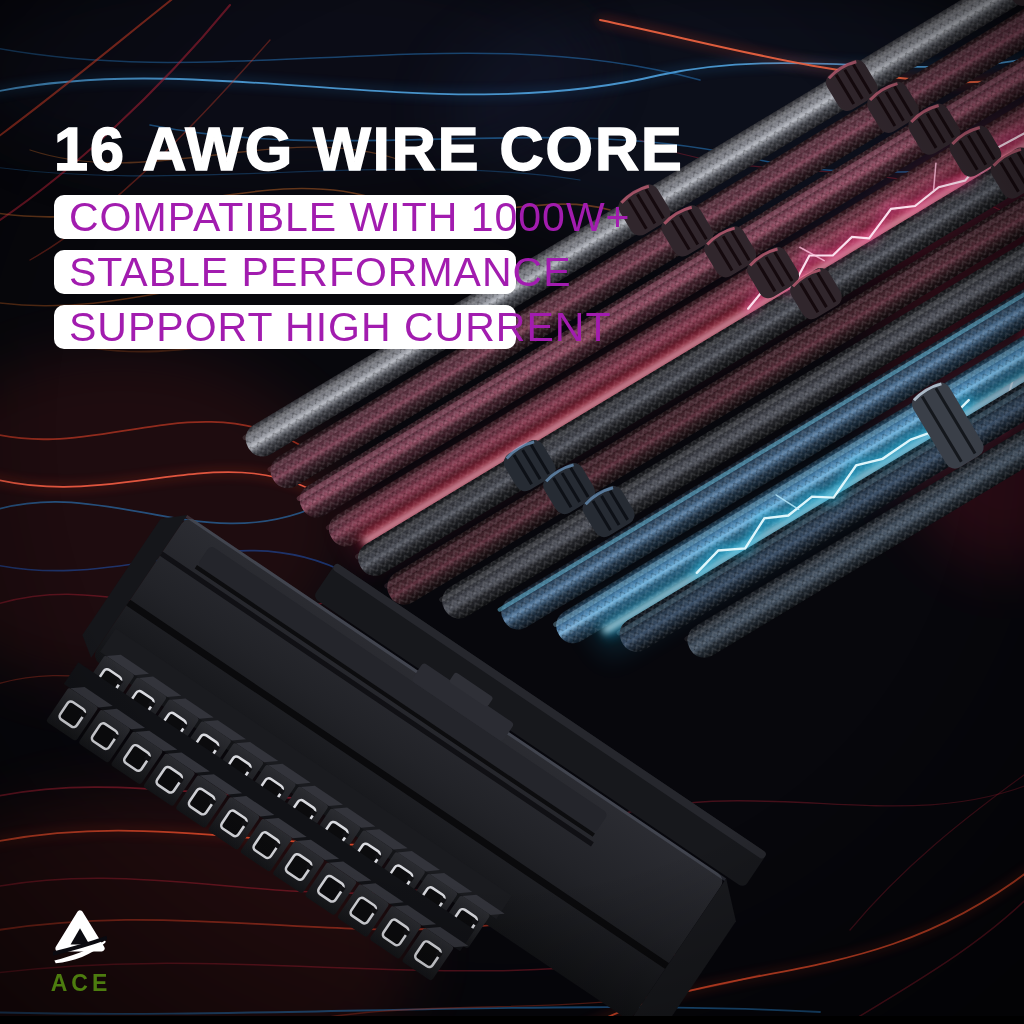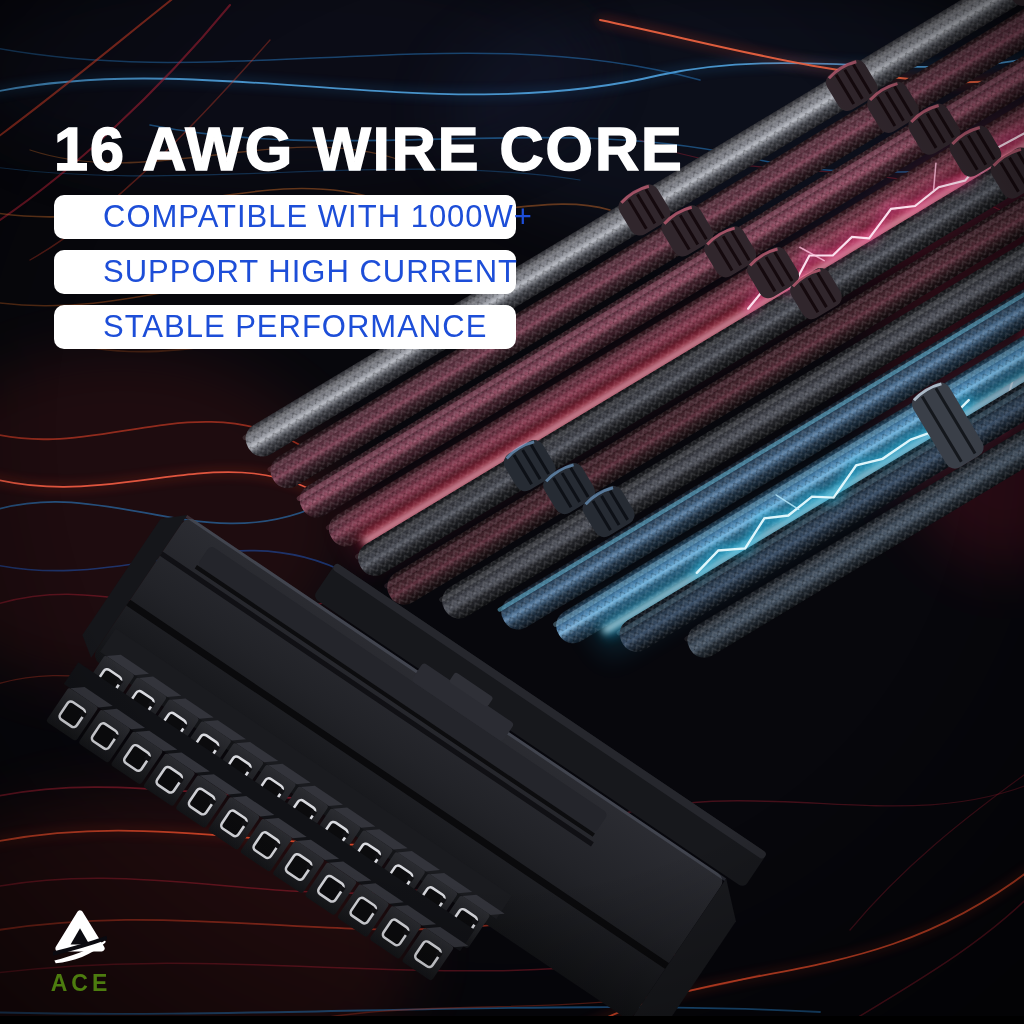--- a/index.html
+++ b/index.html
@@ -6,22 +6,22 @@
   .stage{position:relative;width:1024px;height:1016px;overflow:hidden;
          background:#07070c;font-family:"Liberation Sans",sans-serif;}
   .art{position:absolute;inset:0;display:block;}
   .p{fill:none;stroke-linecap:round;}
   .copy{position:absolute;left:54px;top:116px;z-index:5;}
   .headline{margin:0 0 13px 0;color:#ffffff;font-size:61px;line-height:66px;
             font-weight:800;letter-spacing:2px;-webkit-text-stroke:1.5px #ffffff;}
   .pill{width:462px;height:44px;background:#ffffff;border-radius:10px;
         margin-bottom:11px;display:flex;align-items:center;padding-left:15px;
         box-sizing:border-box;}
-  .pill span{color:#1d4ed8;font-size:31px;font-weight:400;letter-spacing:1px;
-             white-space:nowrap;margin-left:34px;}
+  .pill span{color:#a21caf;font-size:41px;font-weight:400;letter-spacing:1px;
+             white-space:nowrap;}
   .brand{position:absolute;left:44px;top:908px;width:72px;z-index:5;
          display:flex;flex-direction:column;align-items:center;}
   .brand svg{display:block;}
   .brand-name{color:#4d7c0f;font-size:23px;font-weight:700;letter-spacing:4px;
               margin-top:4px;text-indent:2px;}
 </style>
 </head>
 <body>
 
 <div class="stage">
@@ -372,24 +372,24 @@
 
     <rect x="0" y="0" width="1024" height="1024" fill="url(#vg)"></rect>
   </svg>
 
   <div class="copy">
     <h1 class="headline">16 AWG WIRE CORE</h1>
     <div class="pill">
       <span>COMPATIBLE WITH 1000W+</span>
     </div>
     <div class="pill">
-      <span>SUPPORT HIGH CURRENT</span>
+      <span>STABLE PERFORMANCE</span>
     </div>
     <div class="pill">
-      <span>STABLE PERFORMANCE</span>
+      <span>SUPPORT HIGH CURRENT</span>
     </div>
   </div>
 
   <div class="brand">
     <svg width="54" height="58" viewBox="0 0 80 86" xmlns="http://www.w3.org/2000/svg">
       <path d="M40,8 L72,60 L8,60 Z" fill="#ffffff" stroke="#ffffff" stroke-width="9" stroke-linejoin="round"></path>
       <path d="M40,30 L54,54 L26,54 Z" fill="#0a0a10"></path>
       <path d="M-2,68 C24,62 50,55 80,44" fill="none" stroke="#0a0a10" stroke-width="6"></path>
       <path d="M2,78 C26,72 52,63 76,49 C78,48 79,50 77,52 C58,69 30,80 4,82 Z" fill="#ffffff"></path>
     </svg>

